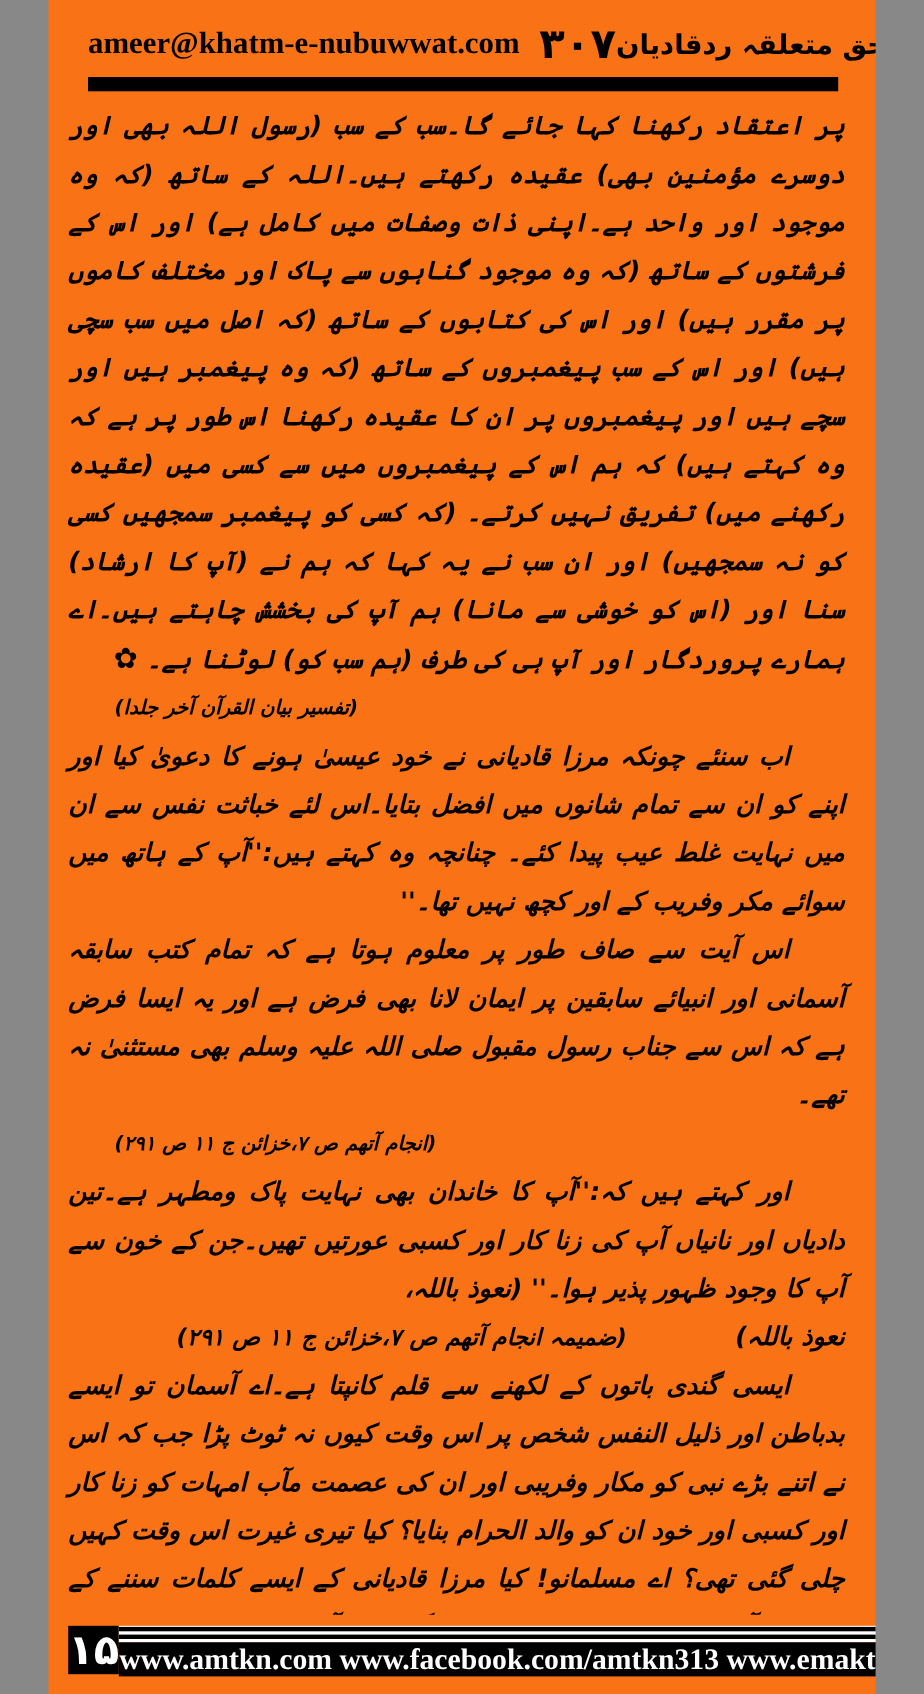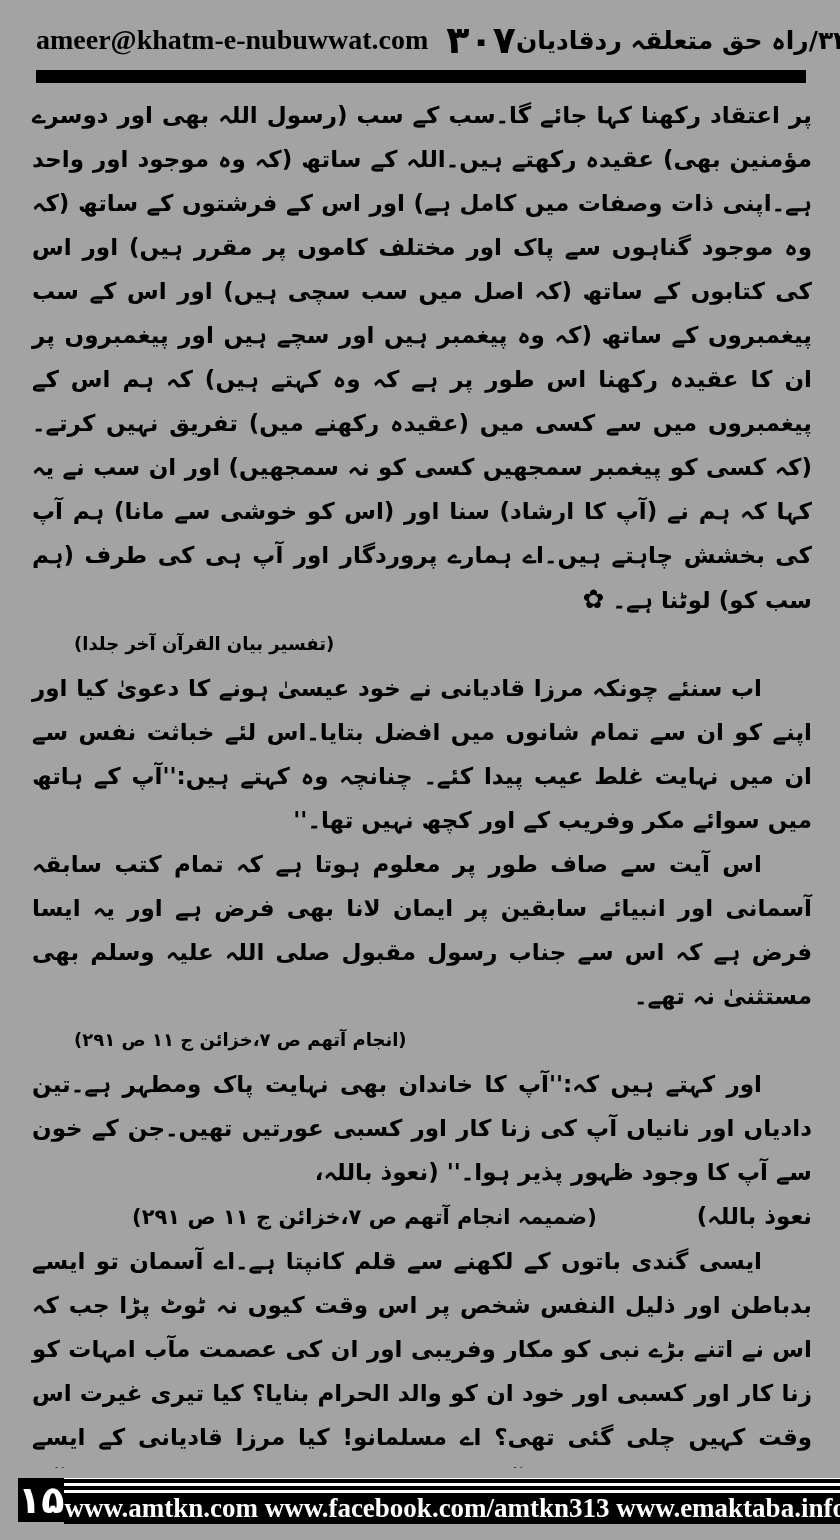--- a/index.html
+++ b/index.html
@@ -1,20 +1,20 @@
 <!DOCTYPE html>
 <html lang="ur"><head>
 <meta charset="utf-8">
 <style>
   html,body { margin:0; padding:0; background:#888; }
   .page {
     position: relative;
-    width: 840px; height: 1540px;
+    width: 752px; height: 1540px;
     margin: 0 auto;
-    background: #a3a3a3;
+    background: #f97316;
     color: #000000;
     overflow: hidden;
     font-family: "DejaVu Sans", sans-serif;
   }
   
   .hdr {
     height: 68px;
     display: flex;
     align-items: center;
     padding-top: 12px;
@@ -46,26 +46,27 @@
   .hdr-rule {
     height: 13px;
     background: #000;
     margin: 2px 34px 0 36px;
   }
   
   .body-text {
     direction: rtl;
     height: 1385px;
     overflow: hidden;
-    padding: 10px 28px 0 32px;
+    padding: 10px 28px 0 18px;
     box-sizing: border-box;
     font-weight: bold;
     font-size: 23px;
     line-height: 44px;
     text-align: justify;
+    font-style: italic;
   }
   .para { margin: 0; text-indent: 50px; }
   .para.first { text-indent: 0; }
   .ornament { font-size: 26px; }
   .cite {
     direction: rtl;
     text-align: left;
     padding-left: 42px;
     font-size: 18px;
     line-height: 44px;

